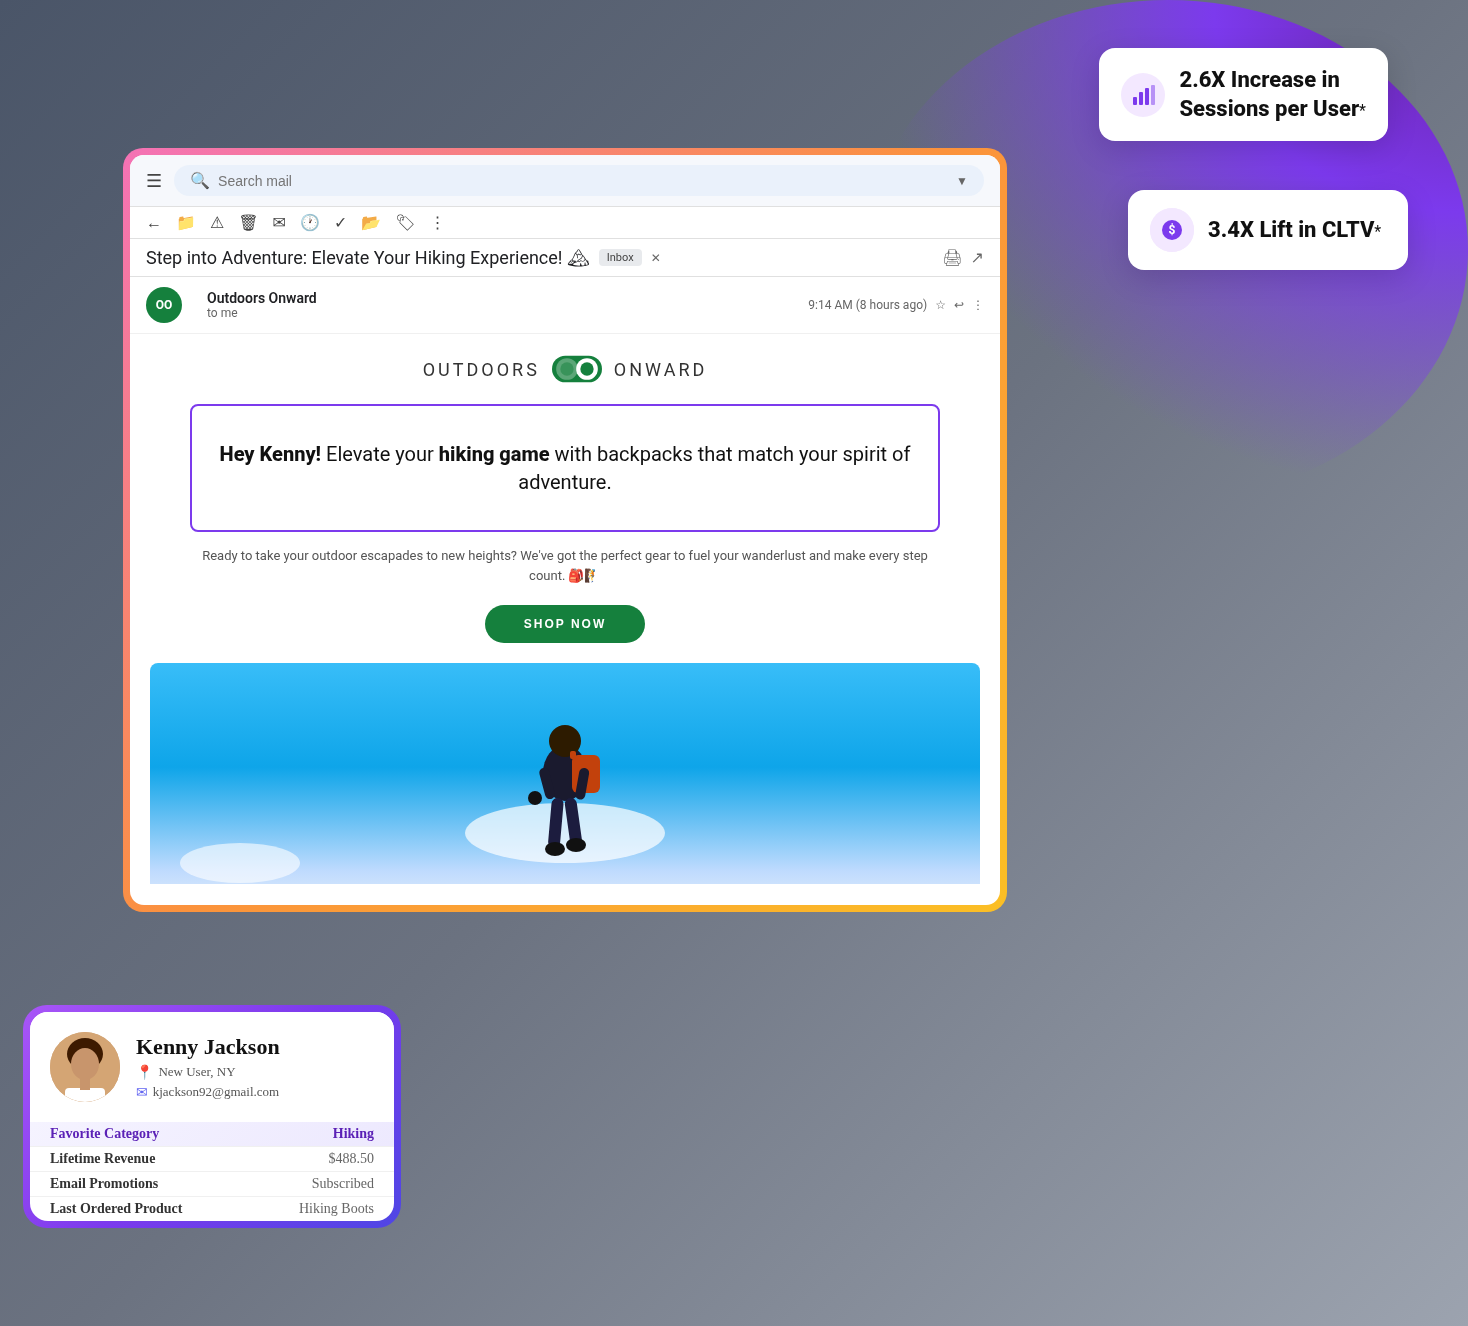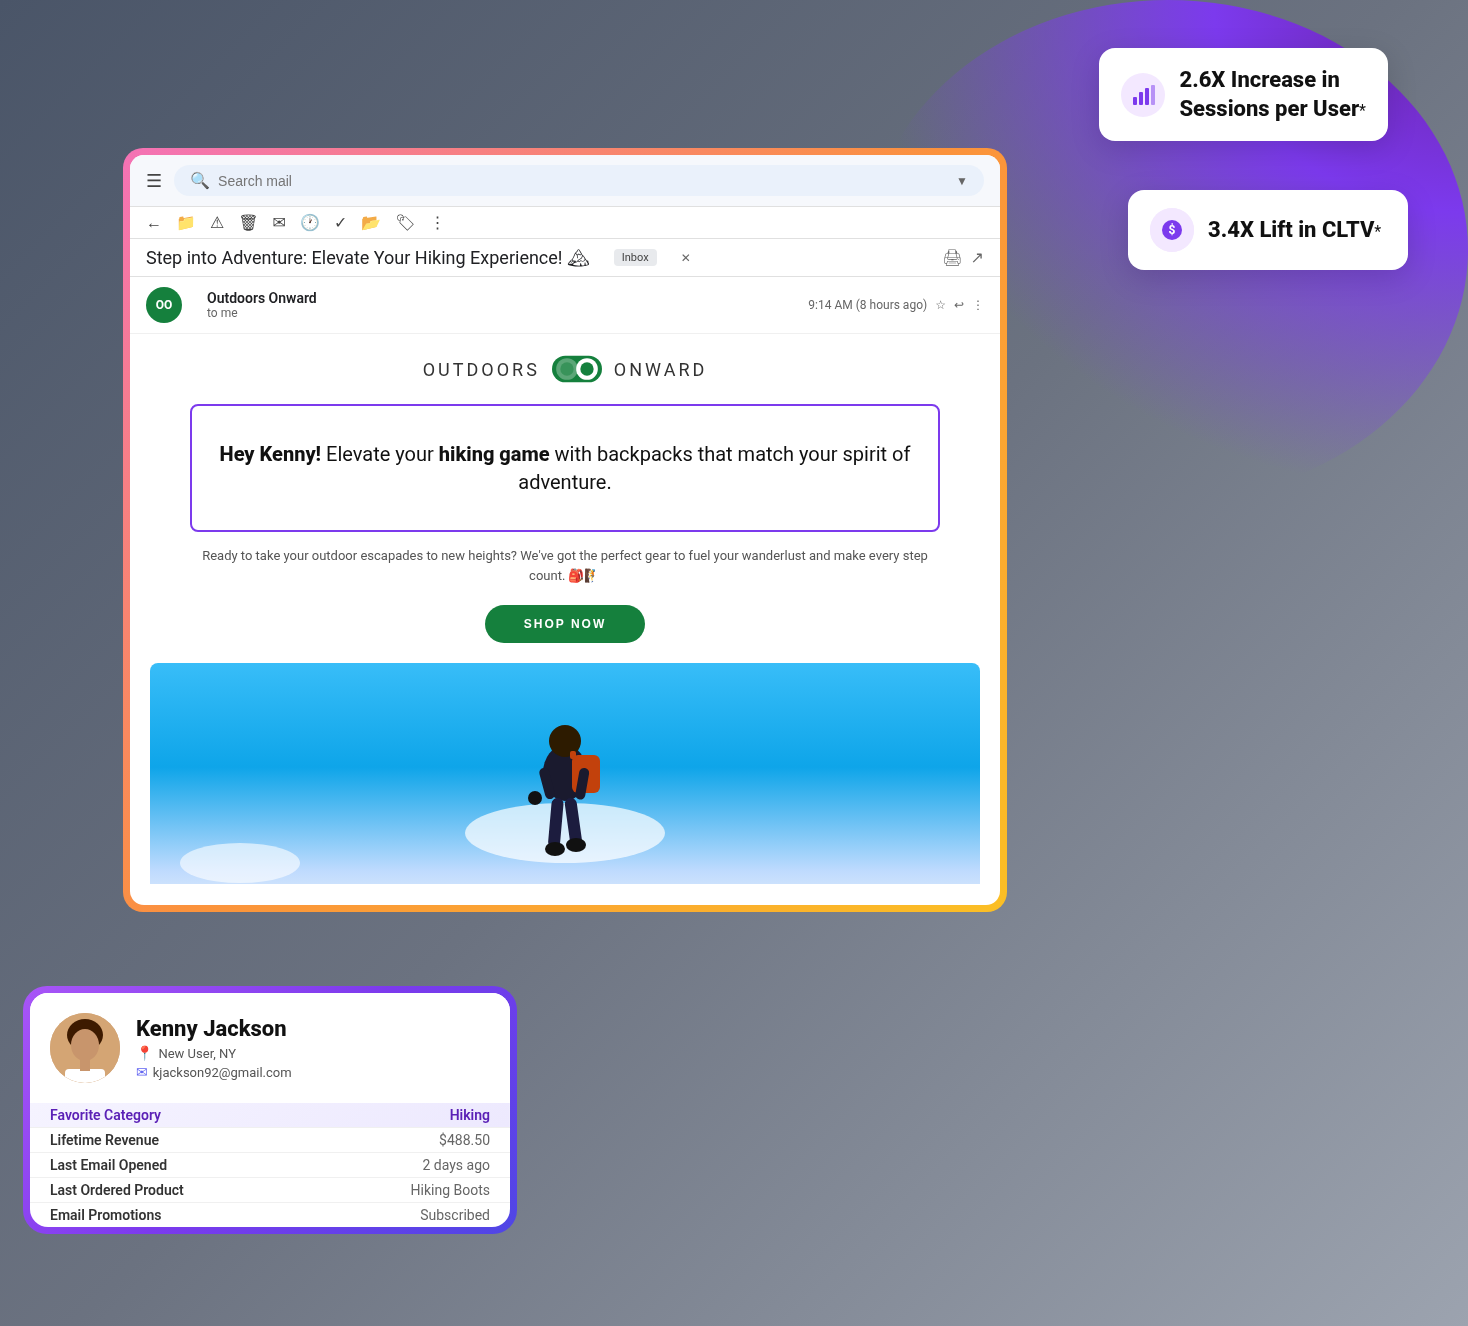--- a/index.html
+++ b/index.html
@@ -104,21 +104,21 @@
       font-size: 16px;
       color: #444;
       cursor: pointer;
     }
 
     
     .email-subject-bar {
       padding: 8px 16px;
       display: flex;
       align-items: center;
-      gap: 24px;
+      gap: 9px;
       border-bottom: 1px solid #e0e0e0;
     }
 
     .email-subject-text {
       font-size: 18px;
       font-weight: 400;
       color: #202124;
     }
 
     .inbox-badge {
@@ -326,26 +326,27 @@
     }
 
     .stats-asterisk {
       font-size: 16px;
       font-weight: 400;
     }
 
     
     .profile-card-wrapper {
       position: absolute;
-      bottom: 92px;
+      bottom: 98px;
       left: 23px;
-      width: 494px;
+      width: 378px;
       background: linear-gradient(135deg, #a855f7, #7c3aed, #4f46e5);
       border-radius: 24px;
       padding: 7px;
+      font-family: Liberation Serif, serif;
     }
 
     .profile-card-inner {
       background: white;
       border-radius: 18px;
       overflow: hidden;
     }
 
     .profile-header {
       padding: 20px;
@@ -637,28 +638,24 @@
       <tbody>
           <tr class="row-highlighted">
         <td>Favorite Category</td>
         <td>Hiking</td>
       </tr>
       <tr>
         <td>Lifetime Revenue</td>
         <td>$488.50</td>
       </tr>
       <tr>
-        <td>Last Email Opened</td>
-        <td>2 days ago</td>
+        <td>Email Promotions</td>
+        <td>Subscribed</td>
       </tr>
       <tr>
         <td>Last Ordered Product</td>
         <td>Hiking Boots</td>
       </tr>
-      <tr>
-        <td>Email Promotions</td>
-        <td>Subscribed</td>
-      </tr>
     </tbody>
       </table>
 
   </div>
 </div>
 
 </body></html>

